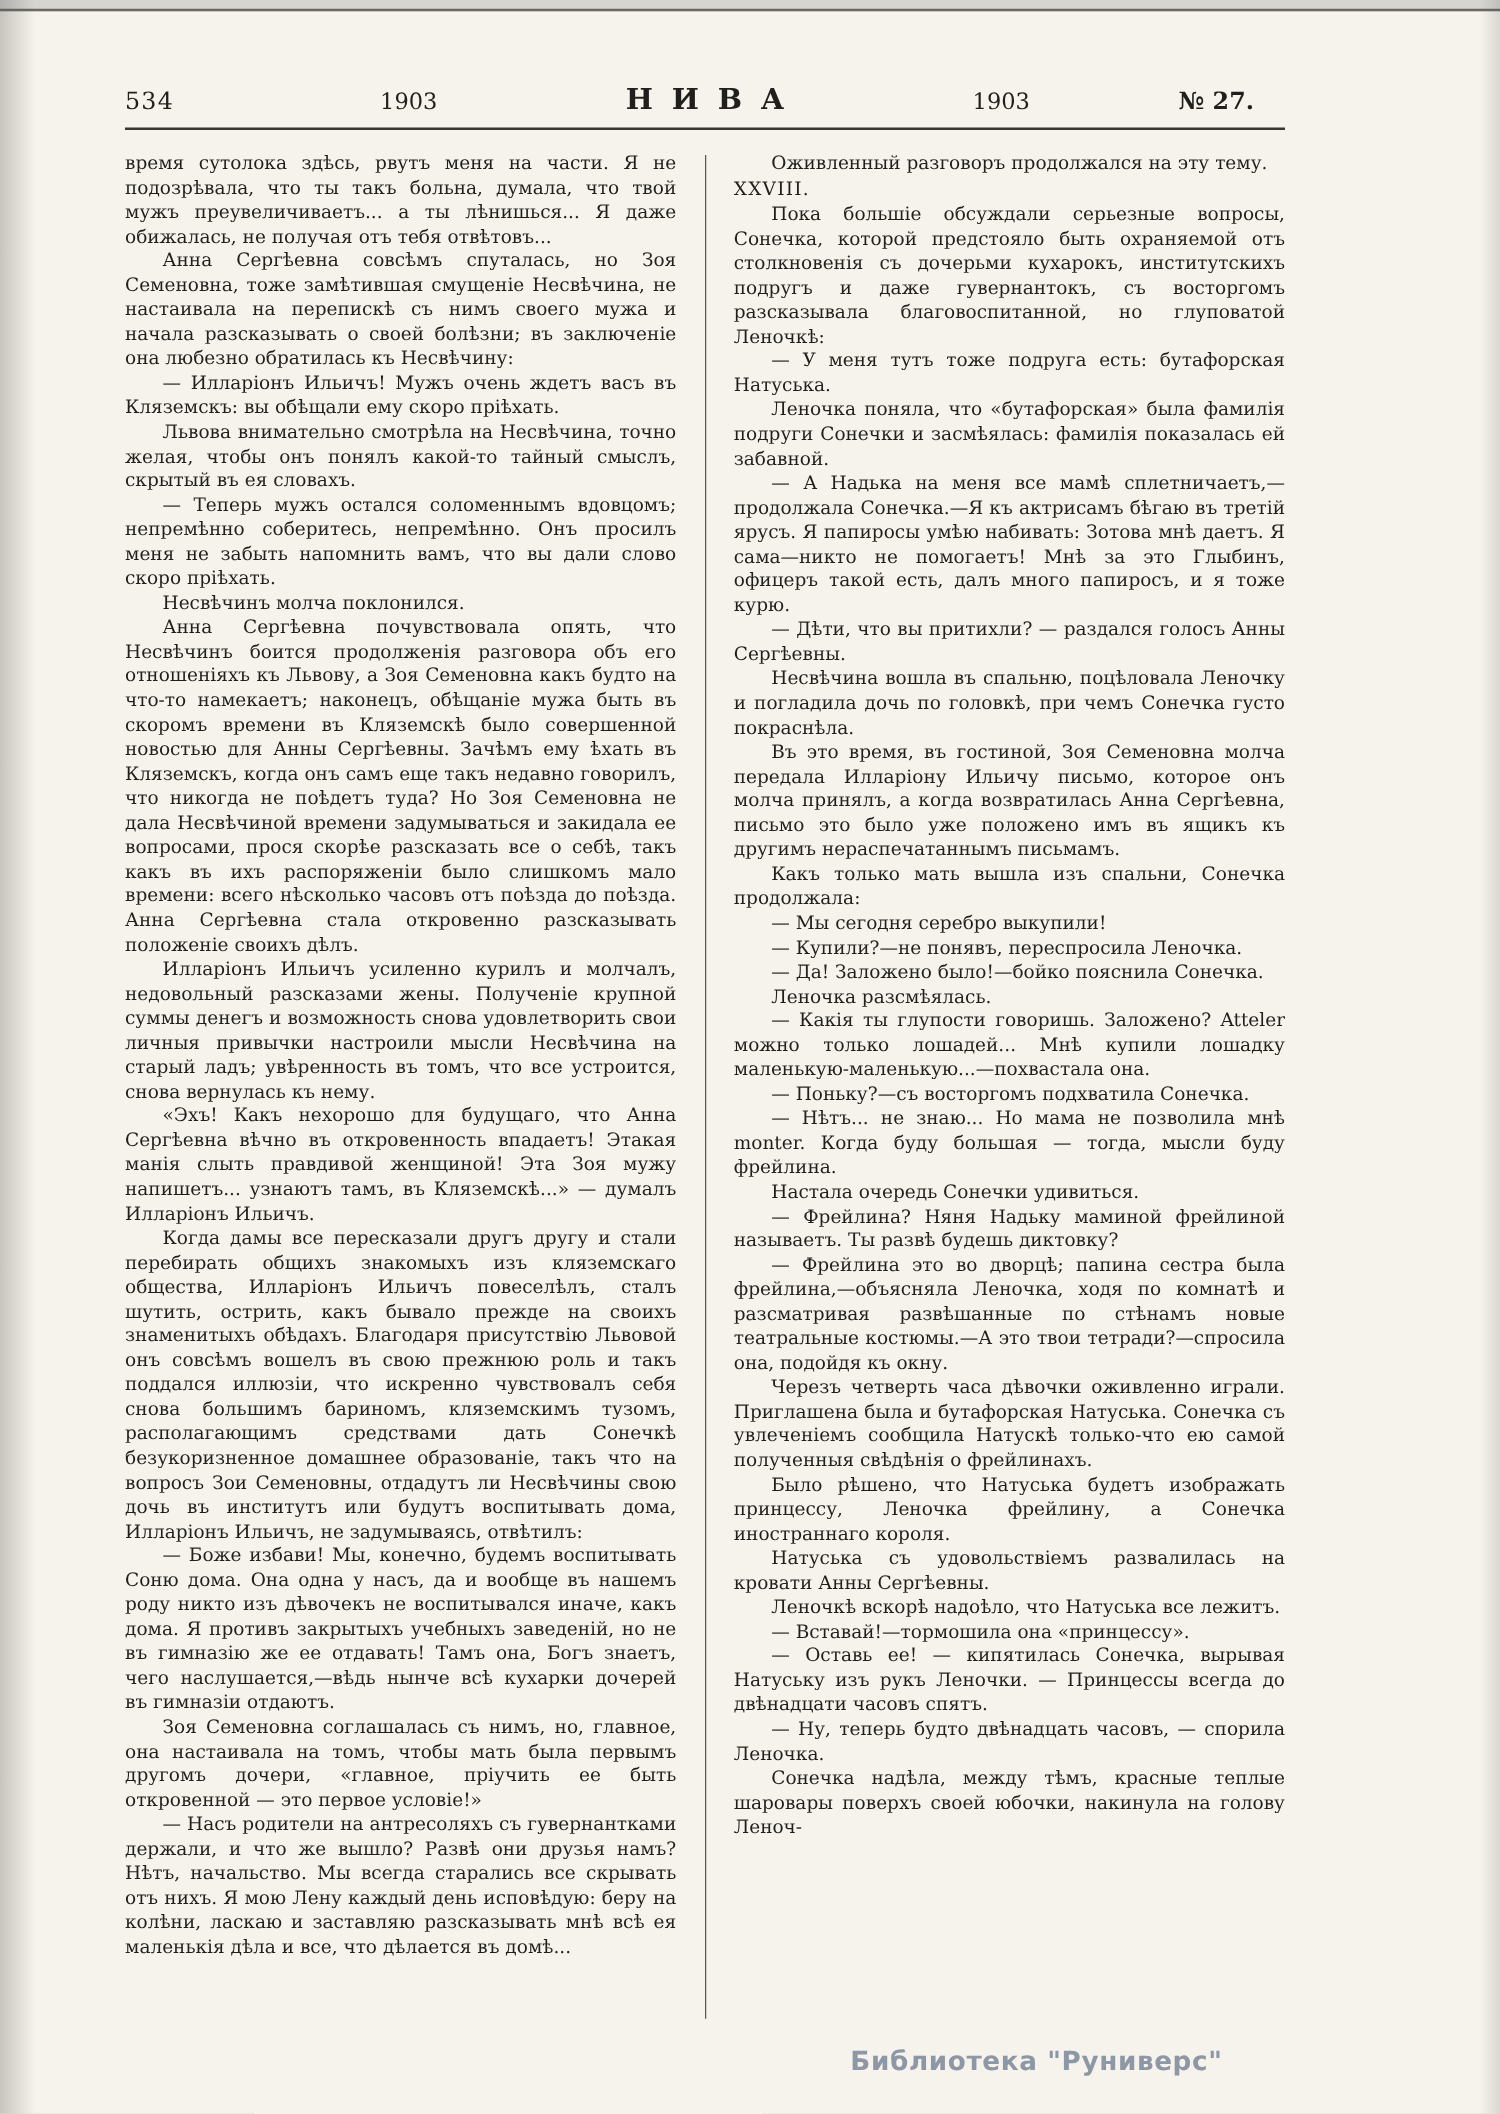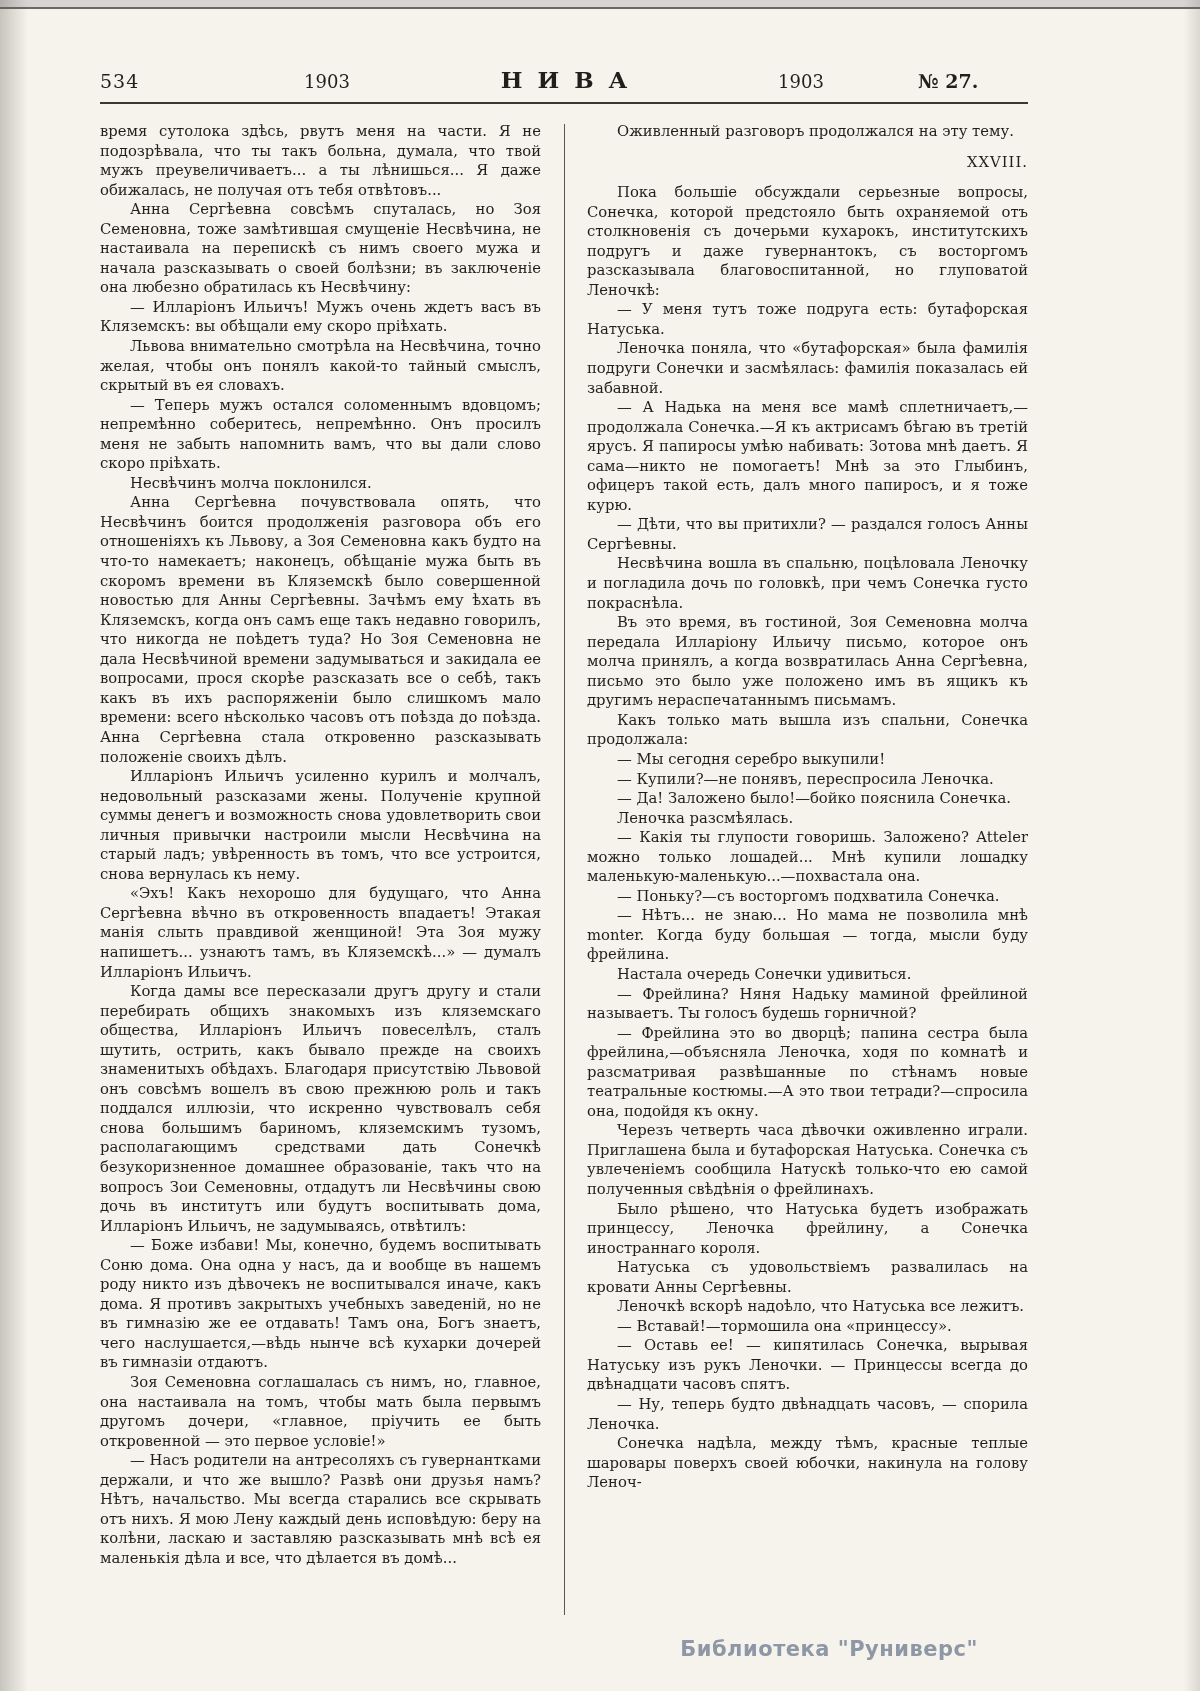--- a/index.html
+++ b/index.html
@@ -36,21 +36,21 @@
   .header {
     position: absolute;
     top: 66px; left: 100px; width: 928px;
     display: grid;
     grid-template-columns: 110px 1fr 240px 1fr 110px;
     align-items: baseline;
   }
   .pagenum  { text-align: left;   font-size: 19px; letter-spacing: 1px; }
   .year     { text-align: center; font-size: 18px; }
   .masthead { text-align: center; font-size: 23px; font-weight: bold; letter-spacing: 15px; text-indent: 15px; }
-  .issue    { text-align: left;  font-size: 19px; font-weight: bold; }
+  .issue    { text-align: center;  font-size: 19px; font-weight: bold; }
 
   .rule {
     position: absolute;
     top: 102px; left: 100px; width: 928px;
     border-top: 2px solid #39372f;
   }
 
   .columns {
     position: absolute;
     top: 121px; left: 100px; width: 928px; height: 1498px;
@@ -67,21 +67,21 @@
   }
   .col {
     flex: 1 1 0;
     font-size: 14.8px;
     line-height: 19.55px;
     text-align: justify;
     overflow: hidden;
   }
   .col p { margin: 0; text-indent: 30px; }
   .col p.no-indent { text-indent: 0; }
-  .col p.heading { text-align: right; text-indent: 0; margin: 11px 0; letter-spacing: 1px; }
+  .col p.heading { text-align: left; text-indent: 0; margin: 1px 0; letter-spacing: 1px; }
 
   .watermark {
     position: absolute;
     right: 222px; bottom: 30px;
     font-family: "DejaVu Sans", "Liberation Sans", sans-serif;
     font-weight: bold;
     font-size: 21px;
     color: #8e97a5;
     letter-spacing: 0.5px;
   }
@@ -132,21 +132,21 @@
         <p>Въ это время, въ гостиной, Зоя Семеновна молча передала Илларіону Ильичу письмо, которое онъ молча принялъ, а когда возвратилась Анна Сергѣевна, письмо это было уже положено имъ въ ящикъ къ другимъ нераспечатаннымъ письмамъ.</p>
         <p>Какъ только мать вышла изъ спальни, Сонечка продолжала:</p>
         <p>— Мы сегодня серебро выкупили!</p>
         <p>— Купили?—не понявъ, переспросила Леночка.</p>
         <p>— Да! Заложено было!—бойко пояснила Сонечка.</p>
         <p>Леночка разсмѣялась.</p>
         <p>— Какія ты глупости говоришь. Заложено? Atteler можно только лошадей... Мнѣ купили лошадку маленькую-маленькую...—похвастала она.</p>
         <p>— Поньку?—съ восторгомъ подхватила Сонечка.</p>
         <p>— Нѣтъ... не знаю... Но мама не позволила мнѣ monter. Когда буду большая — тогда, мысли буду фрейлина.</p>
         <p>Настала очередь Сонечки удивиться.</p>
-        <p>— Фрейлина? Няня Надьку маминой фрейлиной называетъ. Ты голосъ будешь горничной?</p>
+        <p>— Фрейлина? Няня Надьку маминой фрейлиной называетъ. Ты развѣ будешь диктовку?</p>
         <p>— Фрейлина это во дворцѣ; папина сестра была фрейлина,—объясняла Леночка, ходя по комнатѣ и разсматривая развѣшанные по стѣнамъ новые театральные костюмы.—А это твои тетради?—спросила она, подойдя къ окну.</p>
         <p>Черезъ четверть часа дѣвочки оживленно играли. Приглашена была и бутафорская Натуська. Сонечка съ увлеченіемъ сообщила Натускѣ только-что ею самой полученныя свѣдѣнія о фрейлинахъ.</p>
         <p>Было рѣшено, что Натуська будетъ изображать принцессу, Леночка фрейлину, а Сонечка иностраннаго короля.</p>
         <p>Натуська съ удовольствіемъ развалилась на кровати Анны Сергѣевны.</p>
         <p>Леночкѣ вскорѣ надоѣло, что Натуська все лежитъ.</p>
         <p>— Вставай!—тормошила она «принцессу».</p>
         <p>— Оставь ее! — кипятилась Сонечка, вырывая Натуську изъ рукъ Леночки. — Принцессы всегда до двѣнадцати часовъ спятъ.</p>
         <p>— Ну, теперь будто двѣнадцать часовъ, — спорила Леночка.</p>
         <p>Сонечка надѣла, между тѣмъ, красные теплые шаровары поверхъ своей юбочки, накинула на голову Леноч-</p>
       </div>

